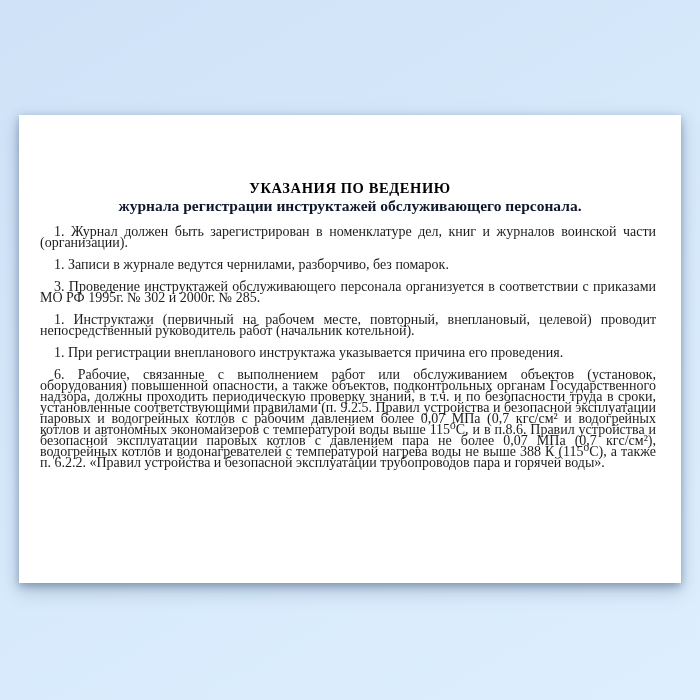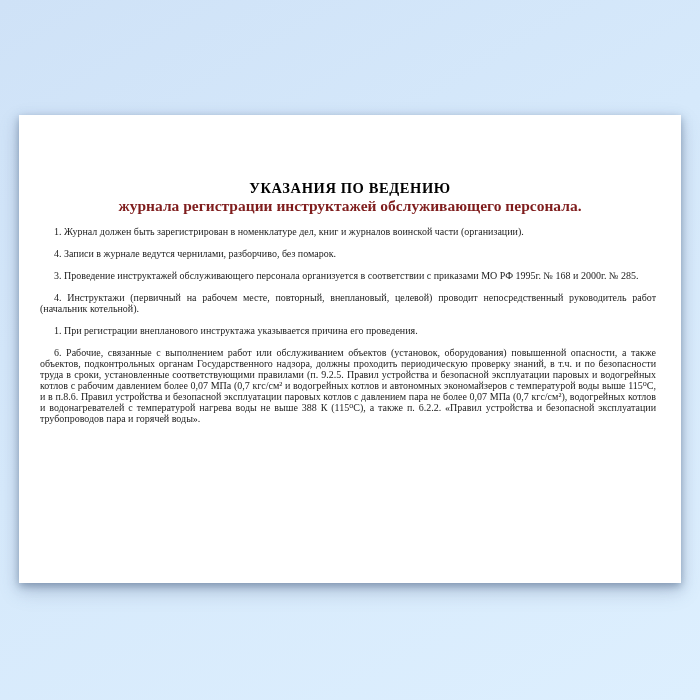--- a/index.html
+++ b/index.html
@@ -24,38 +24,38 @@
     margin: 0; padding: 0;
     text-align: center;
     font-size: 14.5px; line-height: 17px;
     font-weight: bold; color: #000000;
     letter-spacing: 0.6px;
   }
   .title-line2 {
     margin: 0 0 5px 0; padding: 0;
     text-align: center;
     font-size: 15.5px; line-height: 18px;
-    font-weight: bold; color: #7f1d1d;
+    font-weight: bold; color: #0f172a;
   }
   p.para {
     margin: 11px 4px 0 0; padding: 0;
-    font-size: 10px; line-height: 11px;
+    font-size: 14px; line-height: 11px;
     text-align: justify;
     text-indent: 14px;
     color: #1c1c1c;
   }
 </style>
 </head>
 <body>
 
 <div class="desktop">
   <div class="page">
     <h1 class="title-line1">УКАЗАНИЯ ПО ВЕДЕНИЮ</h1>
     <h2 class="title-line2">журнала регистрации инструктажей обслуживающего персонала.</h2>
 
     <p class="para">1. Журнал должен быть зарегистрирован в номенклатуре дел, книг и журналов воинской части (организации).</p>
-    <p class="para">4. Записи в журнале ведутся чернилами, разборчиво, без помарок.</p>
-    <p class="para">3. Проведение инструктажей обслуживающего персонала организуется в соответствии с приказами МО РФ 1995г. № 168 и 2000г. № 285.</p>
-    <p class="para">4. Инструктажи (первичный на рабочем месте, повторный, внеплановый, целевой) проводит непосредственный руководитель работ (начальник котельной).</p>
+    <p class="para">1. Записи в журнале ведутся чернилами, разборчиво, без помарок.</p>
+    <p class="para">3. Проведение инструктажей обслуживающего персонала организуется в соответствии с приказами МО РФ 1995г. № 302 и 2000г. № 285.</p>
+    <p class="para">1. Инструктажи (первичный на рабочем месте, повторный, внеплановый, целевой) проводит непосредственный руководитель работ (начальник котельной).</p>
     <p class="para">1. При регистрации внепланового инструктажа указывается причина его проведения.</p>
     <p class="para">6. Рабочие, связанные с выполнением работ или обслуживанием объектов (установок, оборудования) повышенной опасности, а также объектов, подконтрольных органам Государственного надзора, должны проходить периодическую проверку знаний, в т.ч. и по безопасности труда в сроки, установленные соответствующими правилами (п. 9.2.5. Правил устройства и безопасной эксплуатации паровых и водогрейных котлов с рабочим давлением более 0,07 МПа (0,7 кгс/см² и водогрейных котлов и автономных экономайзеров с температурой воды выше 115⁰С, и в п.8.6. Правил устройства и безопасной эксплуатации паровых котлов с давлением пара не более 0,07 МПа (0,7 кгс/см²), водогрейных котлов и водонагревателей с температурой нагрева воды не выше 388 К (115⁰С), а также п. 6.2.2. «Правил устройства и безопасной эксплуатации трубопроводов пара и горячей воды».</p>
   </div>
 </div>
 
 </body></html>

